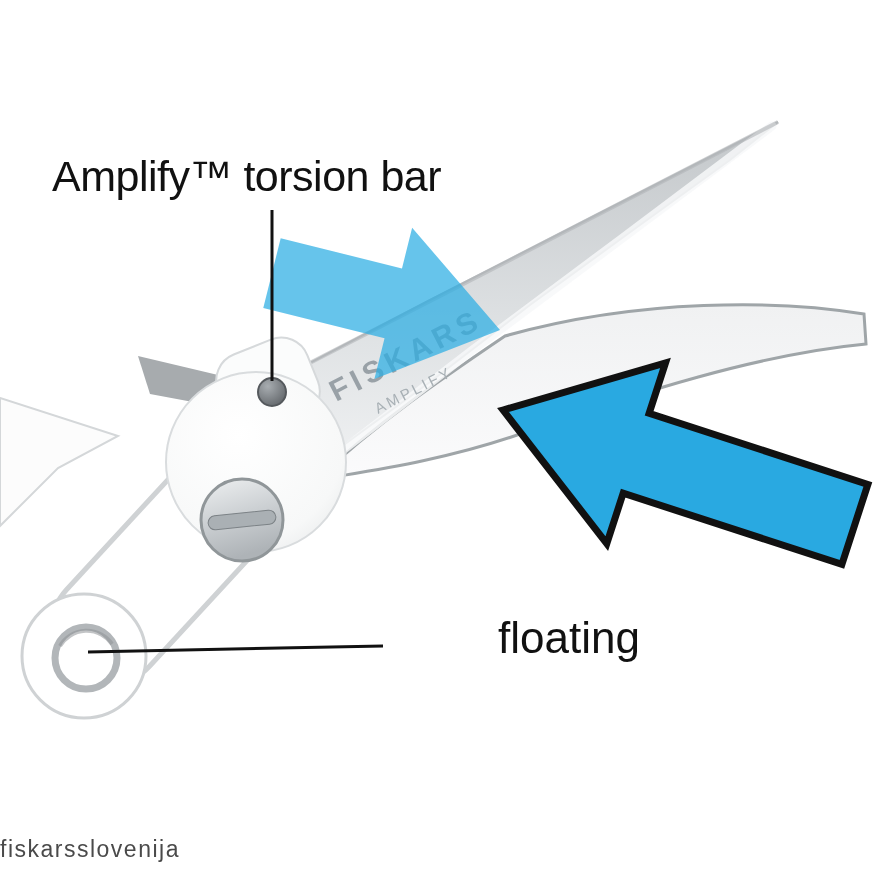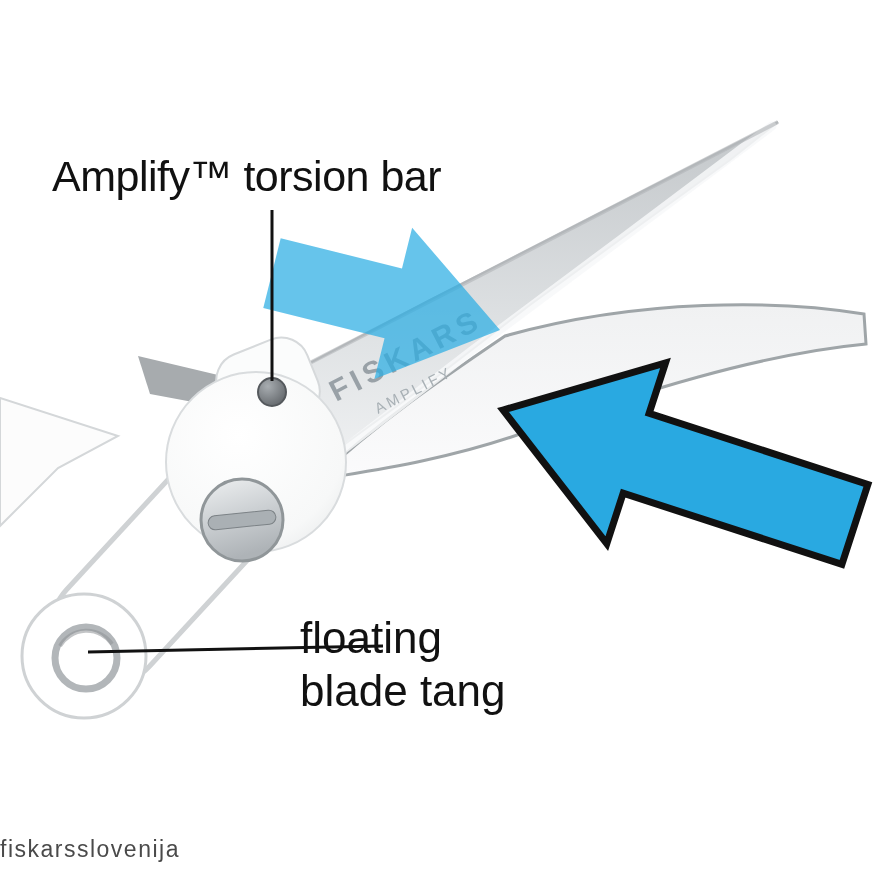--- a/index.html
+++ b/index.html
@@ -22,21 +22,21 @@
     left: 52px;
     top: 152px;
     font-size: 43px;
     letter-spacing: -0.5px;
     white-space: nowrap;
   }
   #tang-label {
     left: 300px;
     top: 612px;
     width: 340px;
-    text-align: left;
+    text-align: right;
     font-size: 44px;
     line-height: 1.2;
   }
   #footer-brand {
     position: absolute;
     left: 0;
     right: 0;
     bottom: 12px;
     text-align: left;
     font-size: 23px;
@@ -111,18 +111,17 @@
     <polygon points="0,0 140,-95 140,-42 370,-42 370,42 140,42 140,95" transform="translate(503,410) rotate(18)" stroke="#111111" stroke-width="7" stroke-linejoin="miter" fill="#29a9e1"></polygon>
 
     <line x1="272" y1="210" x2="272" y2="381" stroke="#111111" stroke-width="3"></line>
     <line x1="88" y1="652" x2="383" y2="646" stroke="#111111" stroke-width="3"></line>
   </svg>
 
   <div id="torsion-label" class="callout-label">Amplify™ torsion bar</div>
 
   <div id="tang-label" class="callout-label">
     <div>floating</div>
-    <div>blade tang</div>
   </div>
 
   <div id="footer-brand">fiskarsslovenija</div>
 
 </div>
 
 </body></html>

